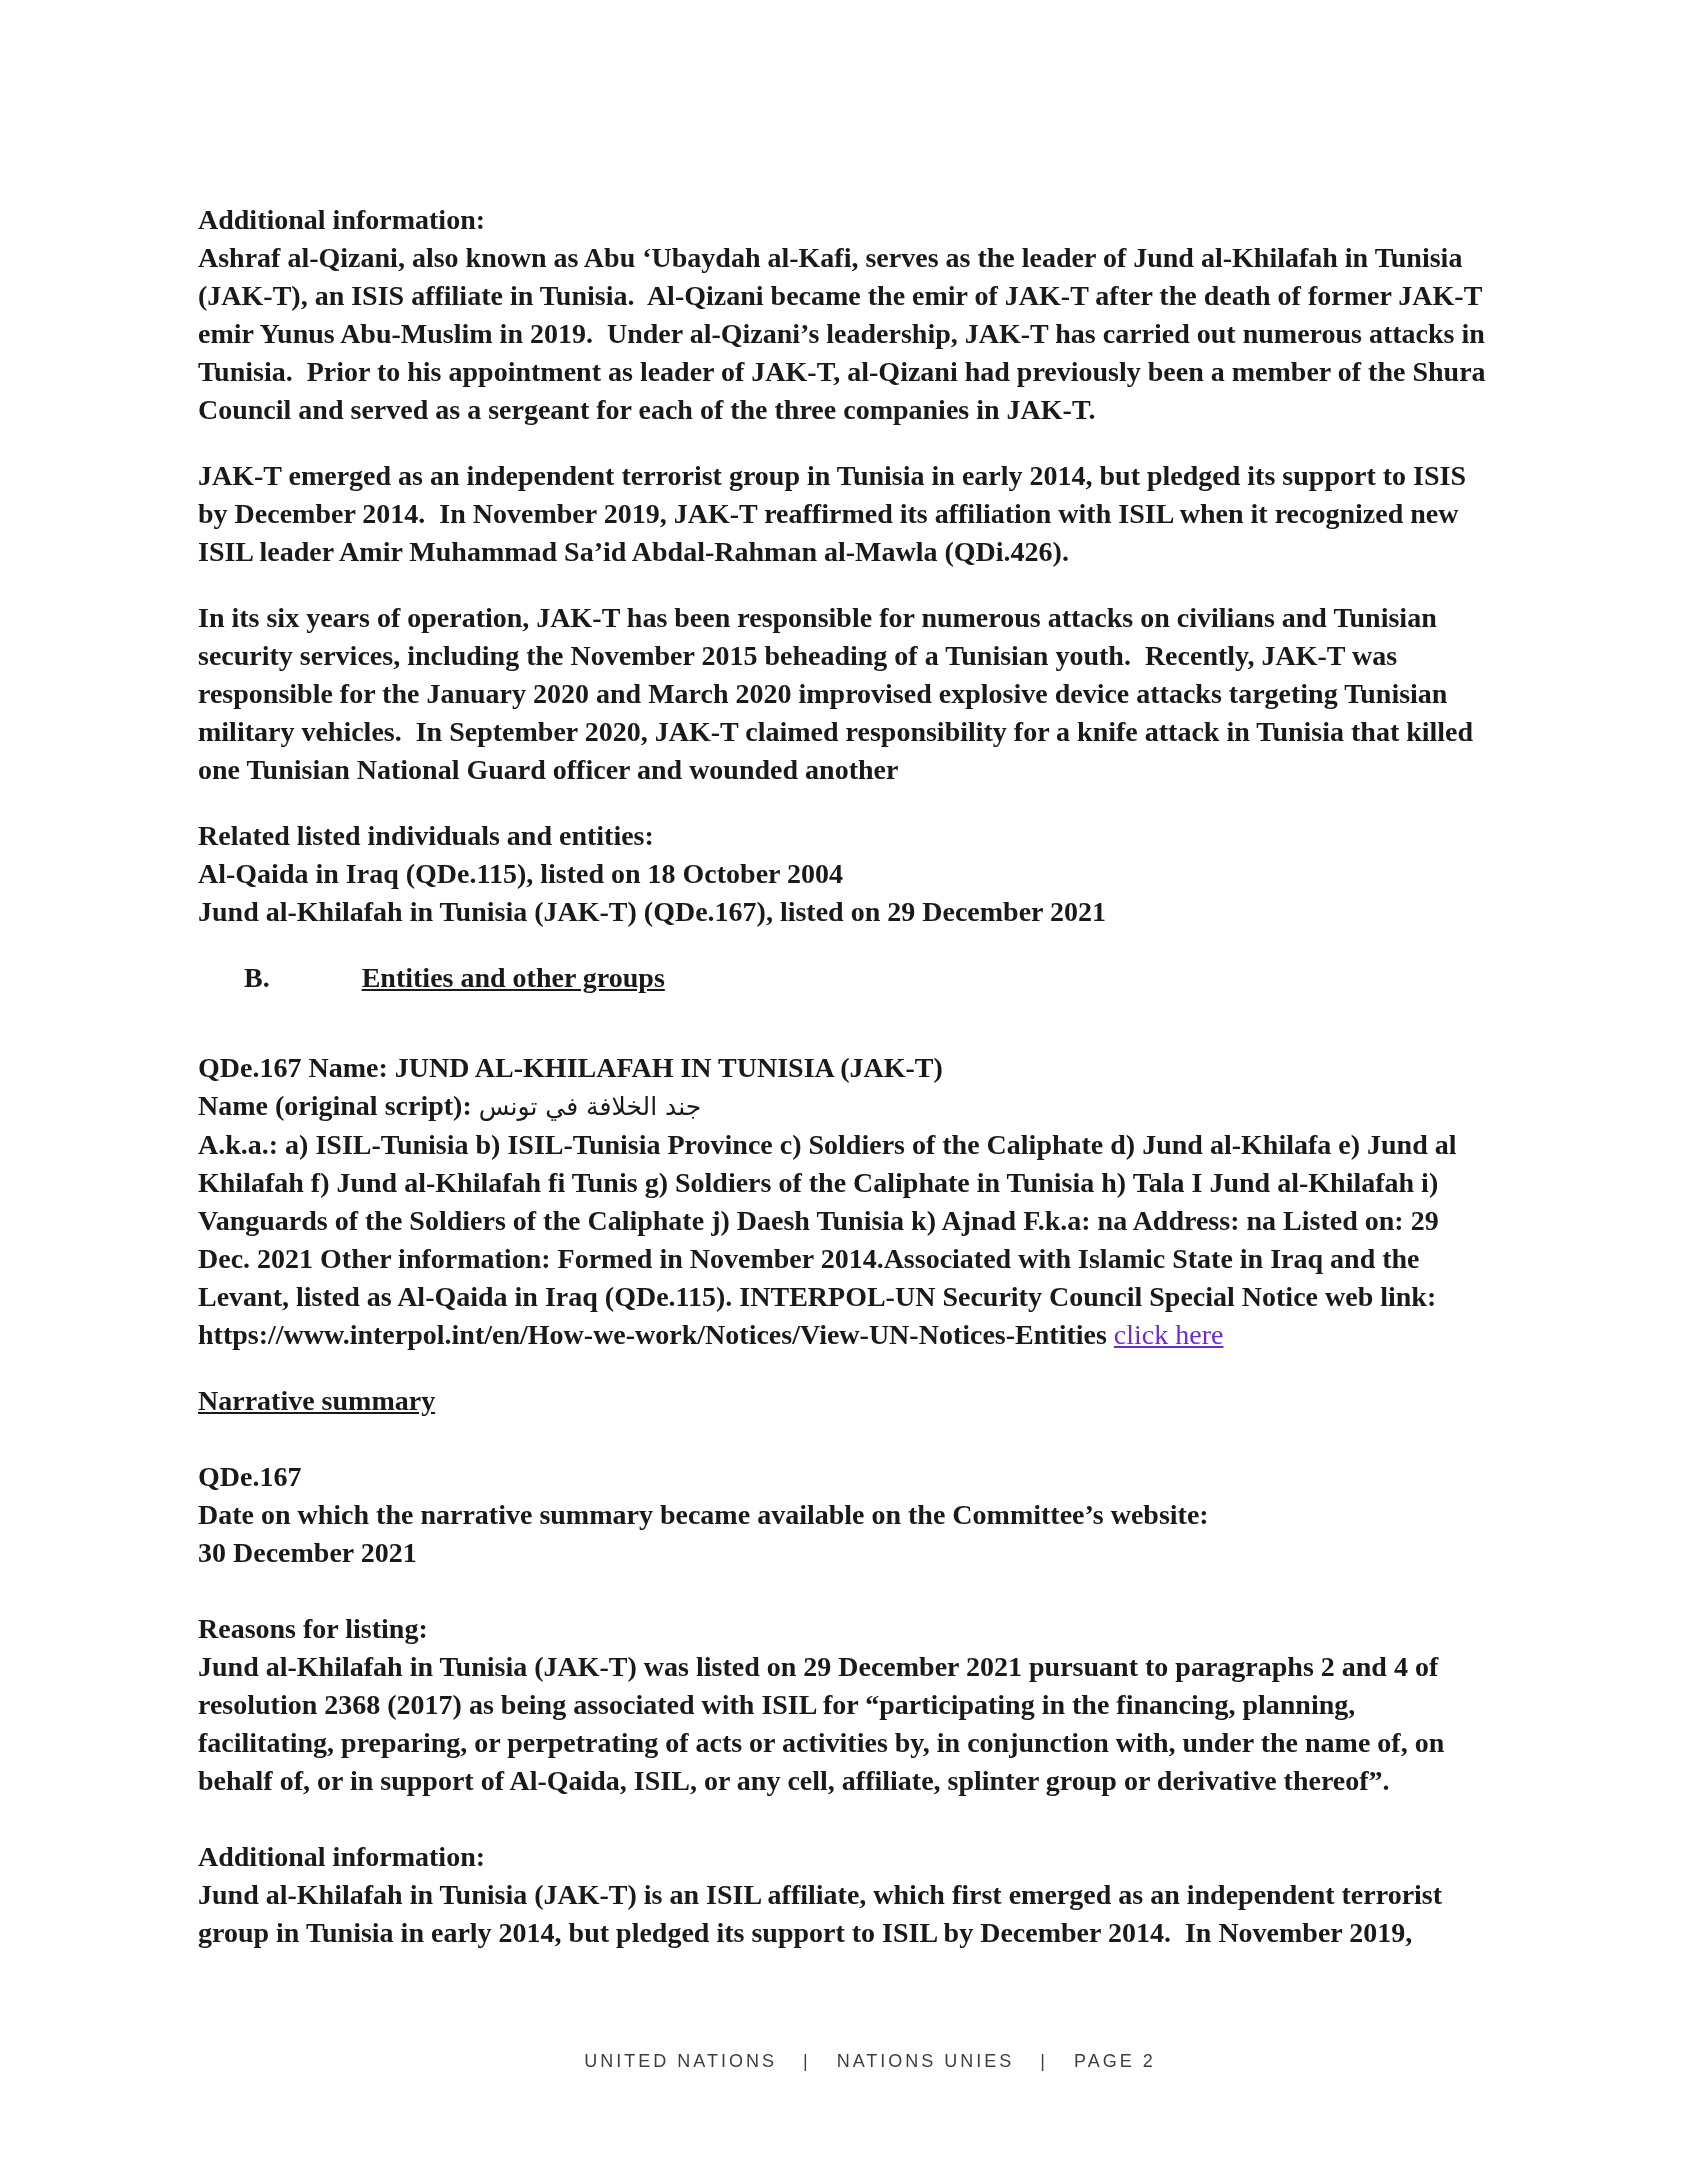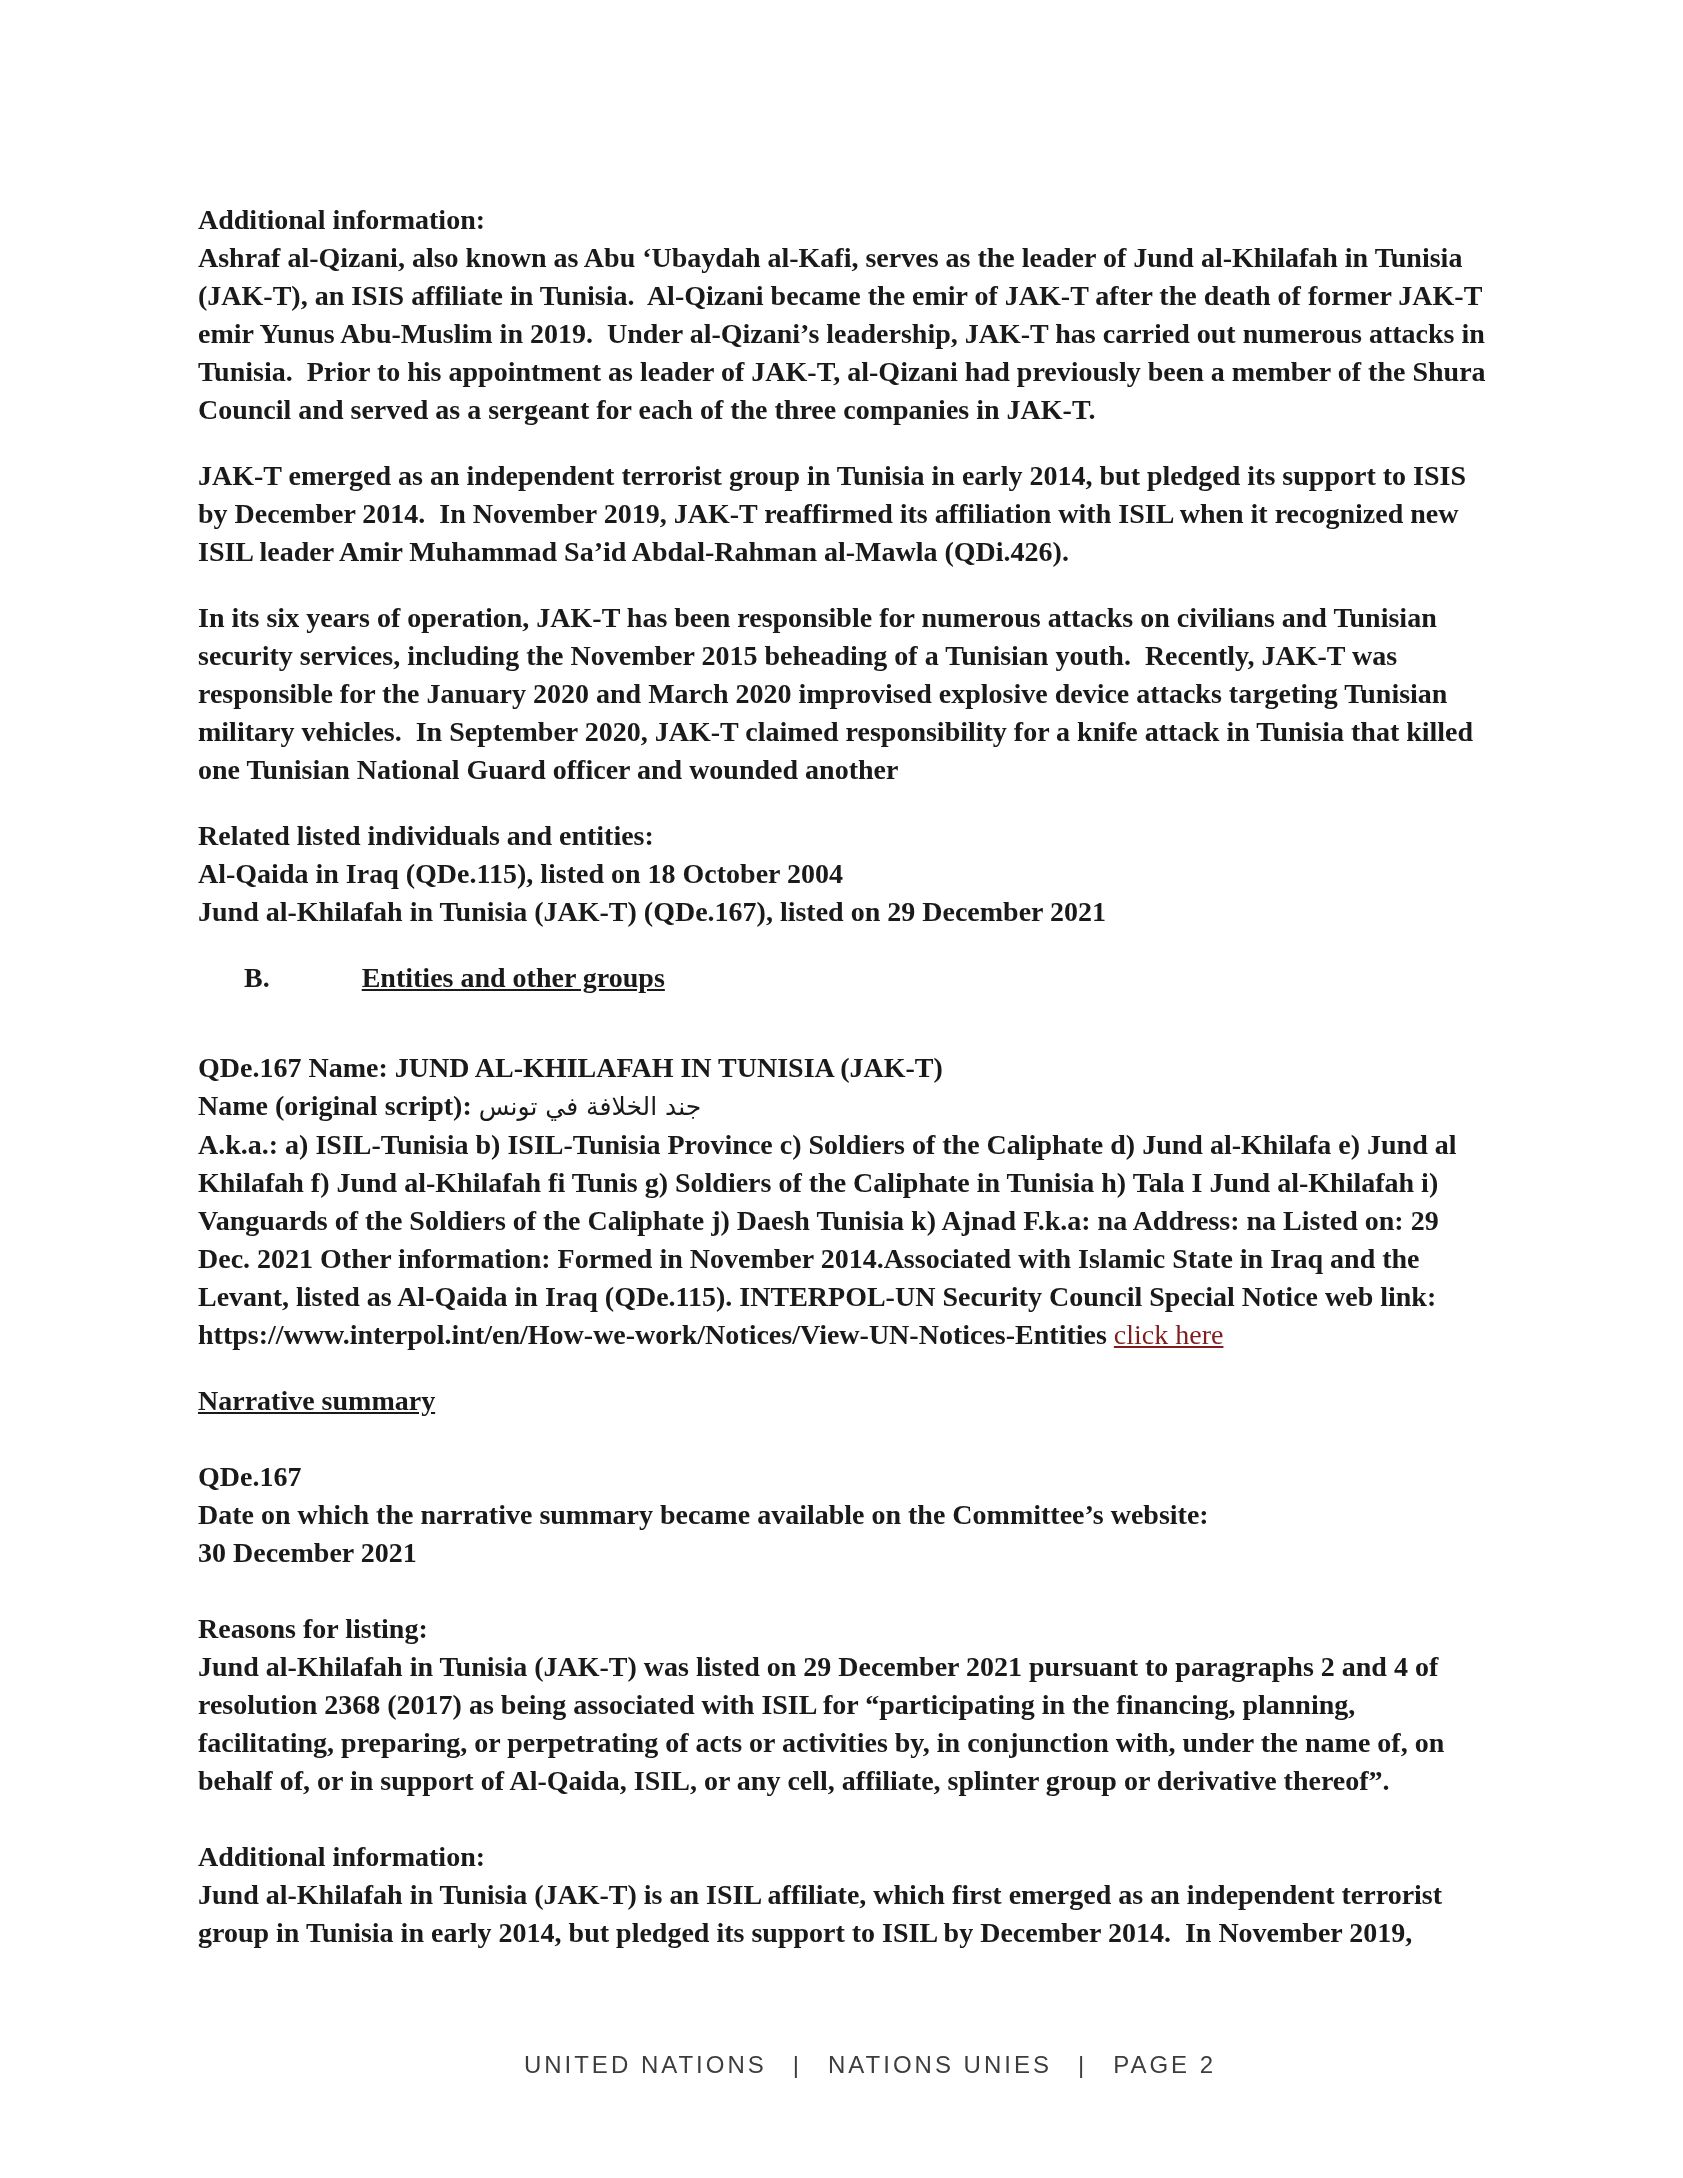--- a/index.html
+++ b/index.html
@@ -38,42 +38,42 @@
   .gap-md { margin-bottom: 38px; }
   .gap-lg { margin-bottom: 52px; }
   .run-n { font-weight: bold; }
   .run-b { font-weight: bold; }
   .run-bu { font-weight: bold; text-decoration: underline; }
   .run-ar {
     font-family: "DejaVu Sans", sans-serif;
     font-size: 25px;
   }
   a.run-link, .run-link {
-    color: #7f1d1d;
+    color: #6d28d9;
     text-decoration: underline;
     cursor: pointer;
   }
   .blk.section { font-weight: bold; }
   .sec-label {
     display: inline-block;
     margin-left: 46px;
   }
   .sec-title {
     display: inline-block;
     margin-left: 92px;
     text-decoration: underline;
   }
   .footer {
     position: absolute;
     left: 16px;
     right: 0;
     top: 2051px;
     text-align: center;
     font-family: "Liberation Sans", sans-serif;
-    font-size: 24px;
+    font-size: 18px;
     letter-spacing: 3px;
     color: #3d3d3d;
     white-space: nowrap;
     margin-left: 41px;
   }
   .footer .sep {
     display: inline-block;
     margin: 0 26px;
     color: #3d3d3d;
   }

